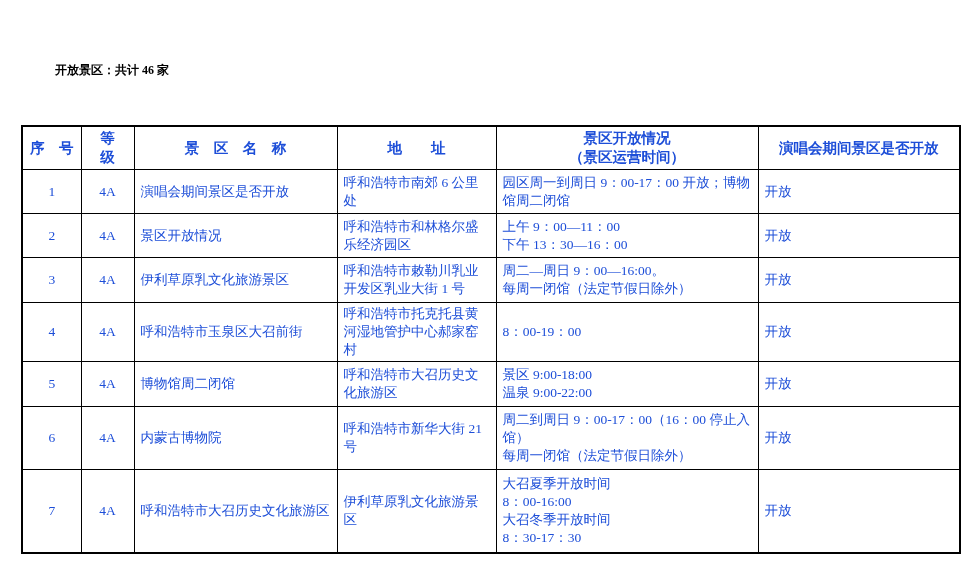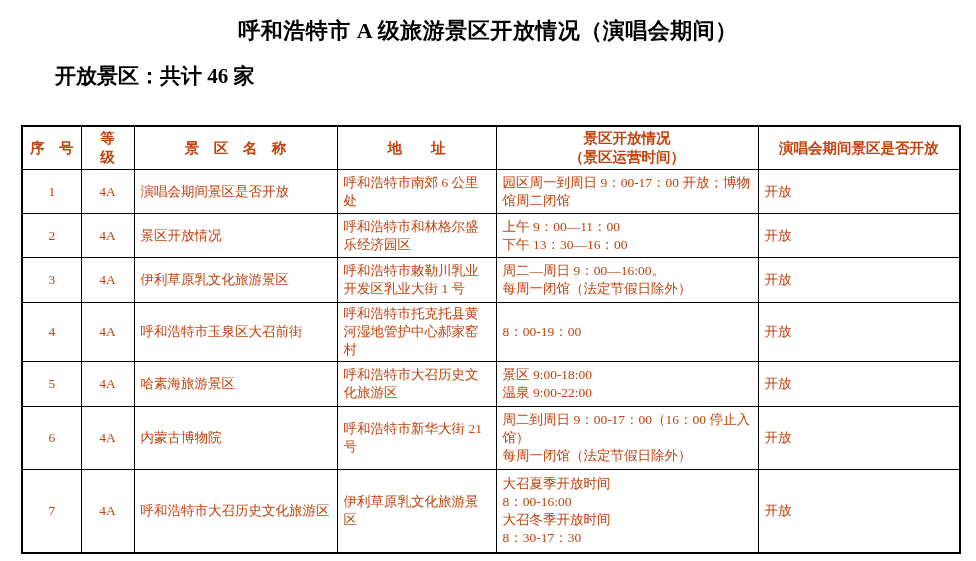--- a/index.html
+++ b/index.html
@@ -25,35 +25,35 @@
     font-size: 22px;
     font-weight: bold;
     letter-spacing: 0.5px;
     white-space: pre-line;
   }
   .subtitle {
     position: absolute;
     top: 62px;
     left: 55px;
     font-family: "Liberation Serif", serif;
-    font-size: 21px;
+    font-size: 12px;
     font-weight: bold;
     white-space: pre-line;
   }
   table.grid {
     position: absolute;
     top: 125px;
     left: 21px;
     width: 938px;
     border-collapse: collapse;
     table-layout: fixed;
     border: 2px solid #000000;
     font-family: "Liberation Serif", serif;
     font-size: 13.5px;
-    color: #c2410c;
+    color: #1d4ed8;
   }
   table.grid th, table.grid td {
     border: 1px solid #000000;
     padding: 2px 6px;
     vertical-align: middle;
     line-height: 18px;
     white-space: pre-line;
     overflow: hidden;
   }
   table.grid th {
@@ -64,21 +64,20 @@
     line-height: 19px;
   }
   table.grid td { text-align: left; }
   table.grid td.cc { text-align: center; }
 </style>
 </head>
 <body>
 
 <div class="page">
 
-  <div class="title">呼和浩特市 A 级旅游景区开放情况（演唱会期间）</div>
 
   <div class="subtitle">开放景区：共计 46 家</div>
 
   <table class="grid">
     <colgroup>
       <col style="width:59px">
       <col style="width:53px">
       <col style="width:203px">
       <col style="width:159px">
       <col style="width:262px">
@@ -126,21 +125,21 @@
         <td class="cc">4</td>
         <td class="cc">4A</td>
         <td>呼和浩特市玉泉区大召前街</td>
         <td>呼和浩特市托克托县黄河湿地管护中心郝家窑村</td>
         <td>8：00-19：00</td>
         <td>开放</td>
       </tr>
       <tr style="height:45px">
         <td class="cc">5</td>
         <td class="cc">4A</td>
-        <td>哈素海旅游景区</td>
+        <td>博物馆周二闭馆</td>
         <td>呼和浩特市大召历史文化旅游区</td>
         <td>景区 9:00-18:00
 温泉 9:00-22:00</td>
         <td>开放</td>
       </tr>
       <tr style="height:63px">
         <td class="cc">6</td>
         <td class="cc">4A</td>
         <td>内蒙古博物院</td>
         <td>呼和浩特市新华大街 21 号</td>

